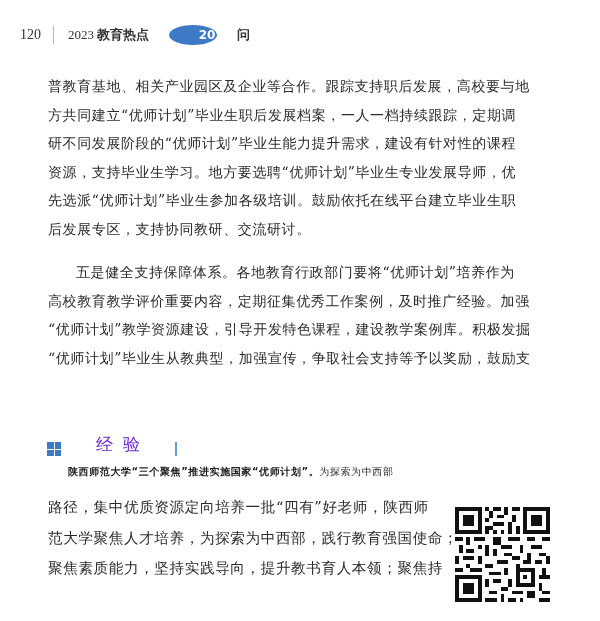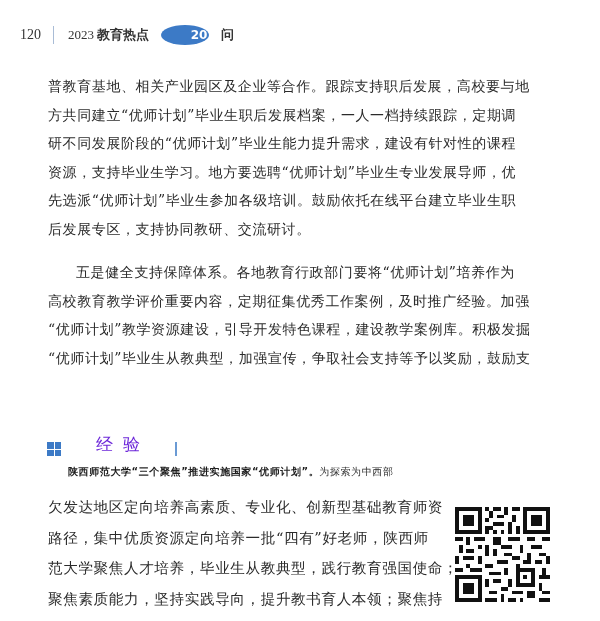--- a/index.html
+++ b/index.html
@@ -13,21 +13,21 @@
       display: flex; align-items: center; font-size: 13px; color: #333;
     }
     .page-num { font-family: "Liberation Serif", serif; font-size: 14px; }
     .header-divider { width: 1px; height: 18px; background: #a9bcd6; margin: 0 14px 0 12px; }
     .running-title { font-family: "Liberation Serif", serif; font-size: 13px; font-weight: bold; text-align: right; }
     .running-year { font-weight: normal; margin-right: 3px; }
     .badge {
       display: inline-flex; align-items: center; justify-content: center;
       width: 20px; height: 20px; border-radius: 50%; background: #3c7ac6;
       color: #fff; font-family: "DejaVu Sans", sans-serif; font-size: 12px; font-weight: bold;
-      margin: 0 12px;
+      margin: 0 20px;
       padding-left: 28px;
     }
     .running-suffix { font-weight: bold; font-size: 13px; }
 
     .body-text {
       position: absolute; left: 48px; width: 508px;
       font-size: 14px; line-height: 28.6px; letter-spacing: 0.6px;
       text-align: justify; color: #2b2b2b;
     }
     .para1 { top: 72px; }
@@ -99,23 +99,22 @@
     </span>
   <span class="heading-text">经验</span>
   <span class="heading-bar"></span>
 </div>
 
 <div class="case-lead">
   <b>陕西师范大学“三个聚焦”推进实施国家“优师计划”。</b><span>为探索为中西部</span>
 </div>
 
 <div class="case-body">
-  <p>欠发达地区定向培养高素质、专业化、创新型基础教育师资</p>
   <p>路径，集中优质资源定向培养一批“四有”好老师，陕西师</p>
-  <p>范大学聚焦人才培养，毕业生从教典型，践行教育强国使命；</p>
+  <p>范大学聚焦人才培养，为探索为中西部，践行教育强国使命；</p>
   <p>聚焦素质能力，坚持实践导向，提升教书育人本领；聚焦持</p>
 </div>
 
 <div class="qr">
   <svg width="95" height="95" viewBox="0 0 25 25" shape-rendering="crispEdges">
     <rect width="25" height="25" fill="#fff"></rect>
     <g fill="#111">
 
       <path d="M0 0h7v7H0z M1 1v5h5V1z M2 2h3v3H2z" fill-rule="evenodd"></path>
       <path d="M18 0h7v7h-7z M19 1v5h5V1z M20 2h3v3h-3z" fill-rule="evenodd"></path>

